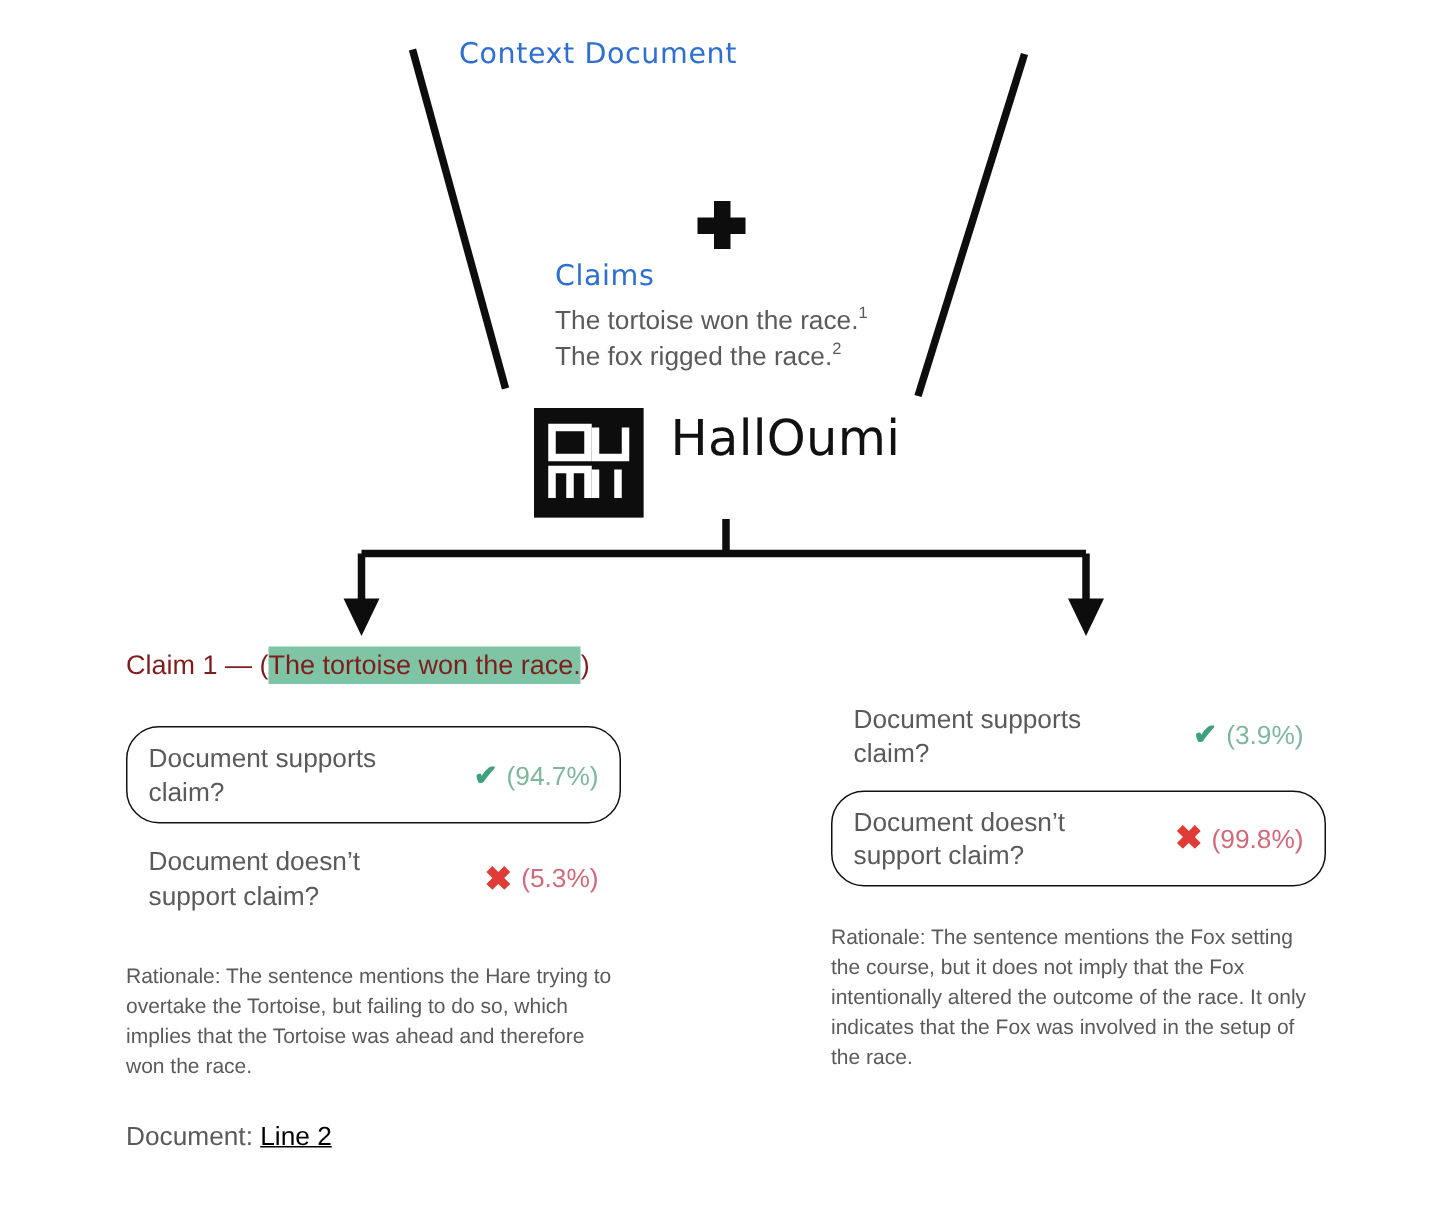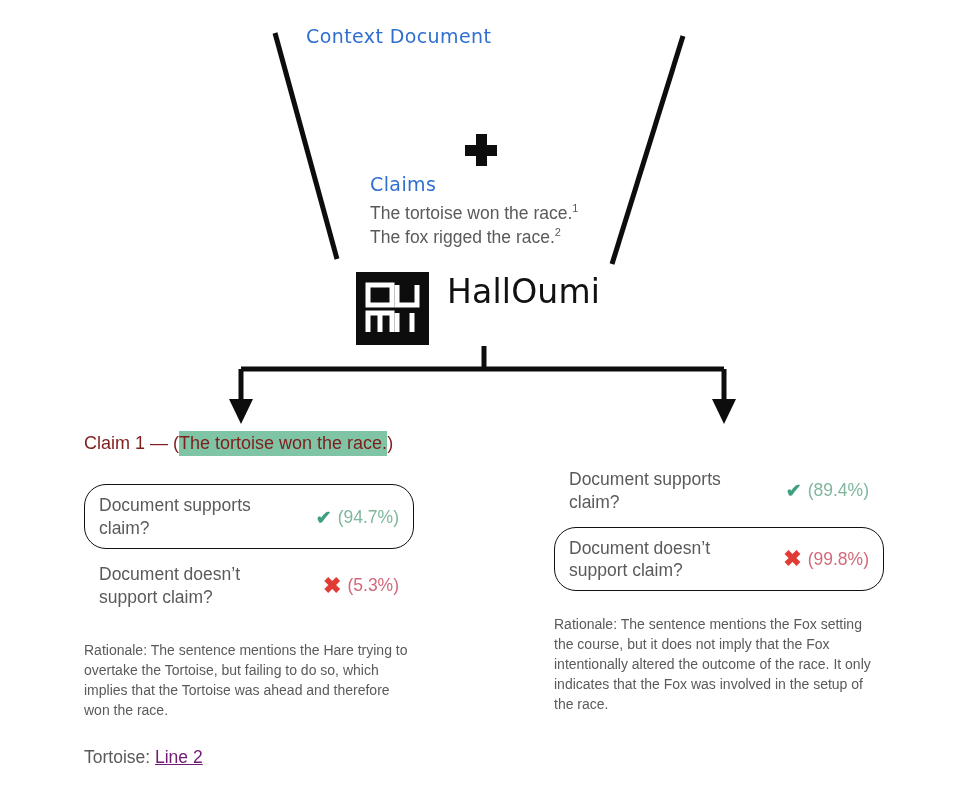--- a/index.html
+++ b/index.html
@@ -194,21 +194,21 @@
     color: #5a5a5a;
     width: 330px;
     margin-top: 24px;
   }
   .citation {
     font-size: 17.5px;
     color: #5a5a5a;
     margin-top: 26px;
   }
   .citation a {
-    color: #701a75;
+    color: #000000;
     text-decoration: underline;
   }
 </style>
 </head>
 <body>
 
 <div class="stage">
 
   <svg class="funnel-svg" viewBox="0 0 960 440">
     <line x1="275" y1="33" x2="337" y2="259" stroke="#0d0d0d" stroke-width="5"></line>
@@ -274,31 +274,31 @@
       <span class="qa-q">Document doesn’t support claim?</span>
       <span class="qa-val">
         <span class="mark-x">✖</span>
         <span class="pct-red">(5.3%)</span>
       </span>
     </div>
 
     <div class="rationale">Rationale: The sentence mentions the Hare trying to overtake the Tortoise, but failing to do so, which implies that the Tortoise was ahead and therefore won the race.</div>
 
     <div class="citation">
-      <span>Tortoise: </span><a href="#">Line 2</a>
+      <span>Document: </span><a href="#">Line 2</a>
     </div>
   </div>
 
   <div class="col col-right">
 
     <div class="qa-row">
       <span class="qa-q">Document supports claim?</span>
       <span class="qa-val">
         <span class="mark-check">✔</span>
-        <span class="pct-green">(89.4%)</span>
+        <span class="pct-green">(3.9%)</span>
       </span>
     </div>
 
     <div class="qa-row selected">
       <span class="qa-q">Document doesn’t support claim?</span>
       <span class="qa-val">
         <span class="mark-x">✖</span>
         <span class="pct-red">(99.8%)</span>
       </span>
     </div>

